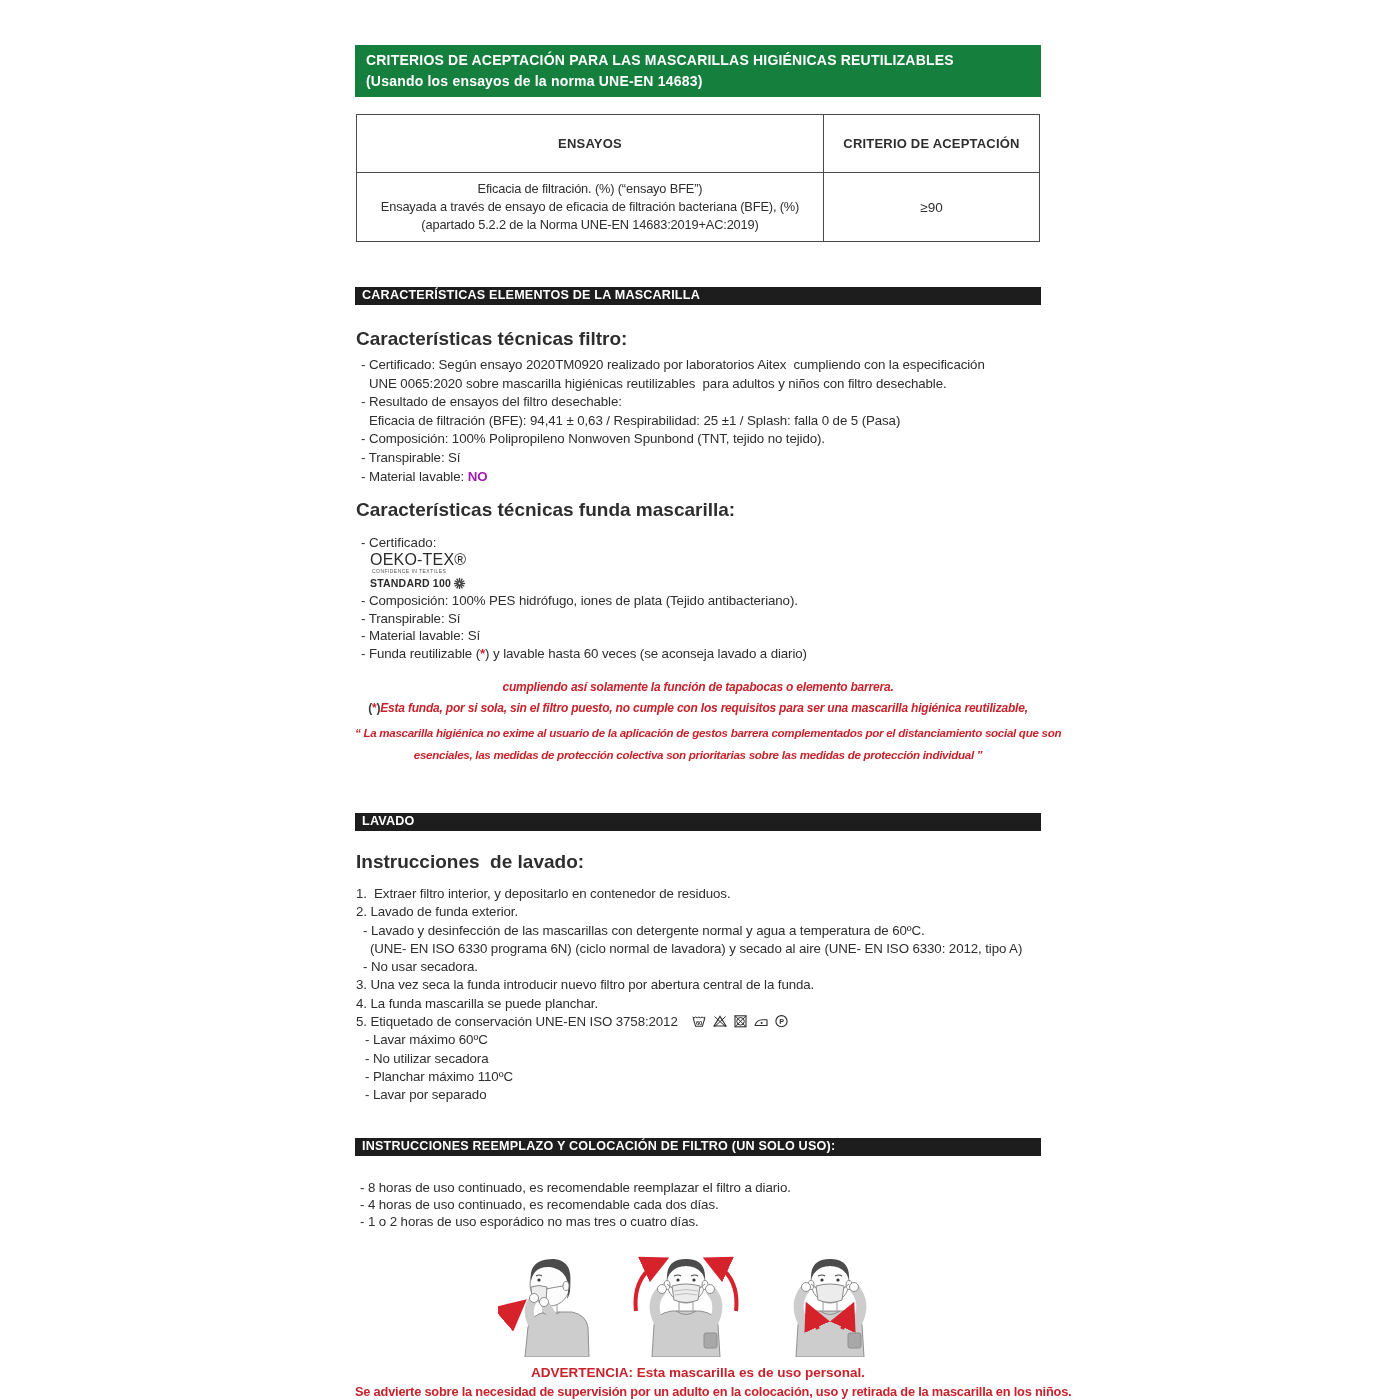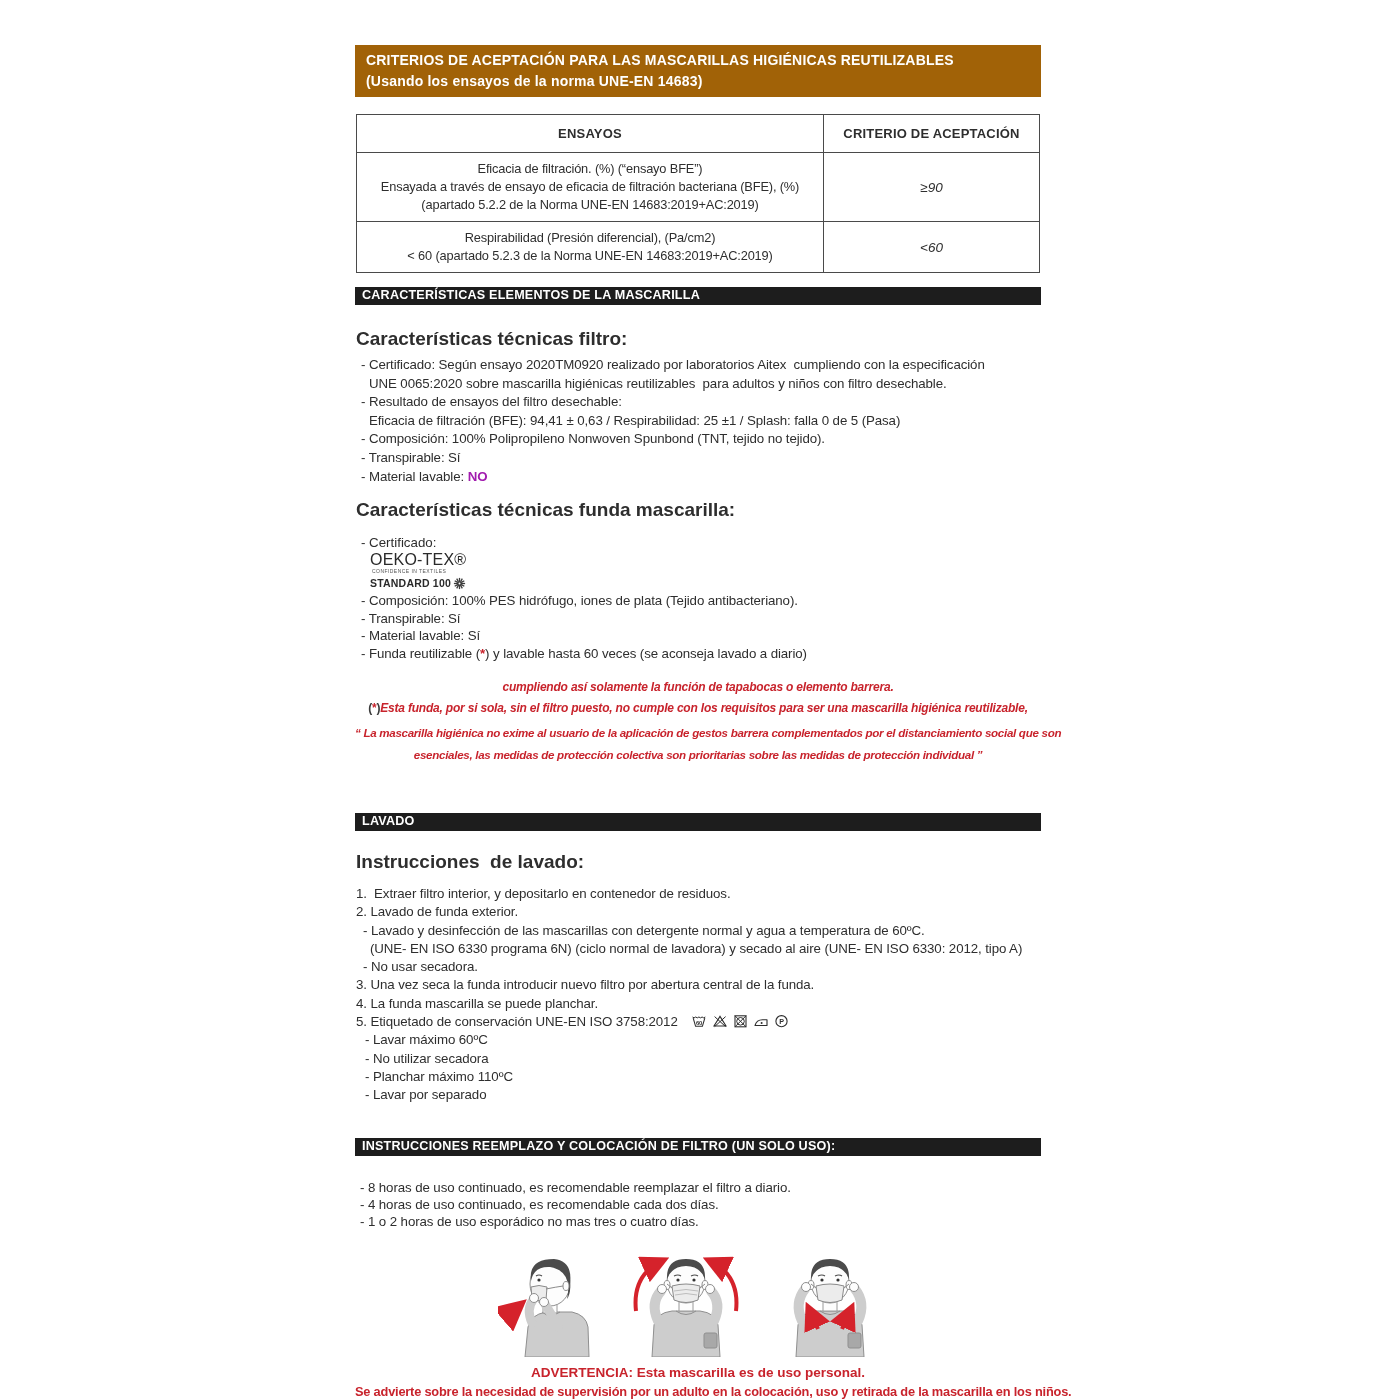--- a/index.html
+++ b/index.html
@@ -7,41 +7,41 @@
     position:relative; width:1400px; height:1400px; background:#ffffff;
     font-family:"Liberation Sans", sans-serif; color:#2e2e2e; overflow:hidden;
   }
   .content { position:absolute; left:355px; top:0; width:686px; height:1400px; }
   .abs { position:absolute; }
   .line { white-space:pre; }
 
   
   .title-bar {
     top:45px; left:0; width:686px; box-sizing:border-box;
-    background:#a16207; color:#fff; font-weight:bold;
+    background:#15803d; color:#fff; font-weight:bold;
     font-size:14px; line-height:21px; padding:5px 11px; letter-spacing:.2px;
   }
   .section-bar {
     left:0; width:686px; box-sizing:border-box;
     background:#1d1d1d; color:#fff; font-weight:bold;
     font-size:12.6px; line-height:13px; padding:2px 7px 3px; letter-spacing:.2px;
   }
   #bar-caract { top:287px; }
   #bar-lavado { top:813px; }
   #bar-reemplazo { top:1138px; }
 
   
   .criteria-table { top:114px; left:1px; width:684px; border-collapse:collapse; table-layout:fixed; }
   .criteria-table th, .criteria-table td {
-    border:1px solid #4a4a4a; text-align:center; vertical-align:middle; padding:6px;
+    border:1px solid #4a4a4a; text-align:center; vertical-align:middle; padding:16px;
   }
   .criteria-table th { height:25px; font-size:13px; letter-spacing:.2px; }
   .criteria-table td.tests { padding:7px 2px; }
   .criteria-table .tline { font-size:12.8px; line-height:18px; letter-spacing:-.15px; white-space:pre; }
-  .criteria-table td.crit { font-size:13.5px;font-style:italic; }
+  .criteria-table td.crit { font-size:13.5px; }
 
   .subheading { font-weight:bold; font-size:19px; white-space:pre; }
   #h-filtro { top:328px; left:1px; }
   #h-funda  { top:499px; left:1px; }
   #h-lavado { top:851px; left:1px; }
 
   .speclist { font-size:13.3px; letter-spacing:-.1px; }
   #filtro-list { top:356px; left:6px; line-height:18.6px; }
   #filtro-list .cont { padding-left:8px; }
   #funda-cert { top:535px; left:6px; font-size:13.3px; }
@@ -107,27 +107,20 @@
         </tr>
       </thead>
       <tbody>
         <tr>
           <td class="tests">
             <div class="tline">Eficacia de filtración. (%) (“ensayo BFE”)</div>
             <div class="tline">Ensayada a través de ensayo de eficacia de filtración bacteriana (BFE), (%)</div>
             <div class="tline">(apartado 5.2.2 de la Norma UNE-EN 14683:2019+AC:2019)</div>
           </td>
           <td class="crit">≥90</td>
-        </tr>
-        <tr>
-          <td class="tests">
-            <div class="tline">Respirabilidad (Presión diferencial), (Pa/cm2)</div>
-            <div class="tline">&lt; 60 (apartado 5.2.3 de la Norma UNE-EN 14683:2019+AC:2019)</div>
-          </td>
-          <td class="crit">&lt;60</td>
         </tr>
       </tbody>
     </table>
 
     <div id="bar-caract" class="abs section-bar">CARACTERÍSTICAS ELEMENTOS DE  LA MASCARILLA</div>
 
     <div id="h-filtro" class="abs subheading">Características técnicas filtro:</div>
 
     <div id="filtro-list" class="abs speclist">
       <div class="line">- Certificado: Según ensayo 2020TM0920 realizado por laboratorios Aitex  cumpliendo con la especificación</div>

